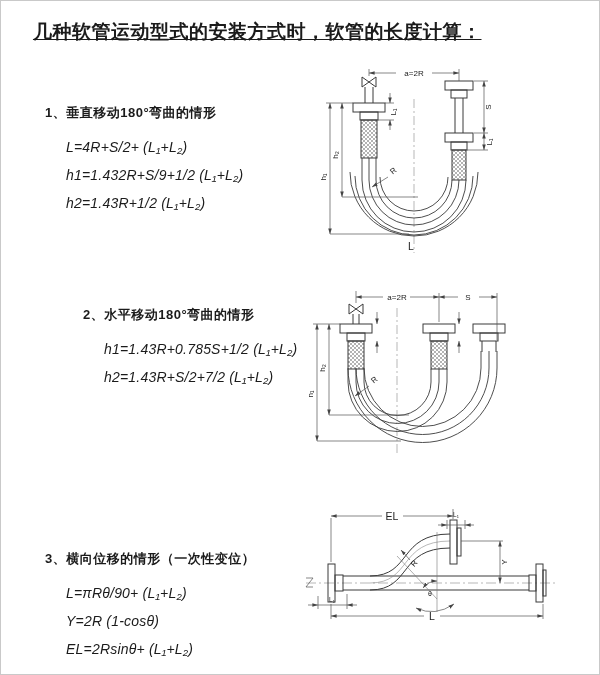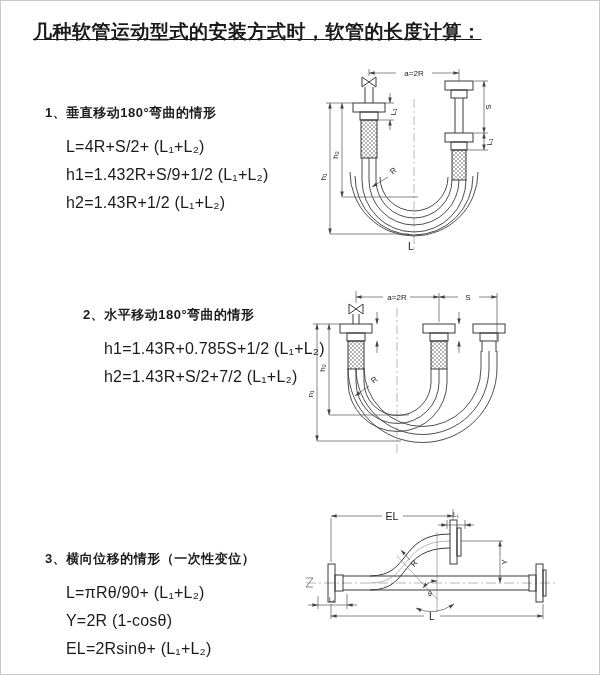--- a/index.html
+++ b/index.html
@@ -6,21 +6,21 @@
   .page{
     position:relative;width:600px;height:675px;margin:0 auto;
     background:#ffffff;border:1px solid #c9c9c9;box-sizing:border-box;
     font-family:"Liberation Sans","DejaVu Sans",sans-serif;color:#1b1b1b;overflow:hidden;
   }
   .title{position:absolute;left:32px;top:18px;font-size:19px;font-weight:700;letter-spacing:0.5px;text-decoration:underline;}
   .section{position:absolute;left:44px;}
   .sec1{top:103px;} .sec2{top:305px;margin-left:38px;} .sec3{top:549px;}
   .sec-heading{font-size:13px;font-weight:700;letter-spacing:0.5px;white-space:nowrap;}
   .formulas{margin:11px 0 0 21px;}
-  .formula{font-size:16px;line-height:28px;white-space:nowrap;letter-spacing:0.2px;}
+  .formula{font-size:14px;line-height:28px;white-space:nowrap;letter-spacing:0.2px;font-style:italic;}
   .diag{position:absolute;}
   .d1{left:313px;top:66px;} .d2{left:308px;top:281px;} .d3{left:299px;top:503px;}
   svg text{fill:#222;font-family:"Liberation Sans","DejaVu Sans",sans-serif;}
   .lbl{font-size:8px;} .lbl-big{font-size:10.5px;}
 </style>
 </head>
 <body>
 
 <div class="page">
 

